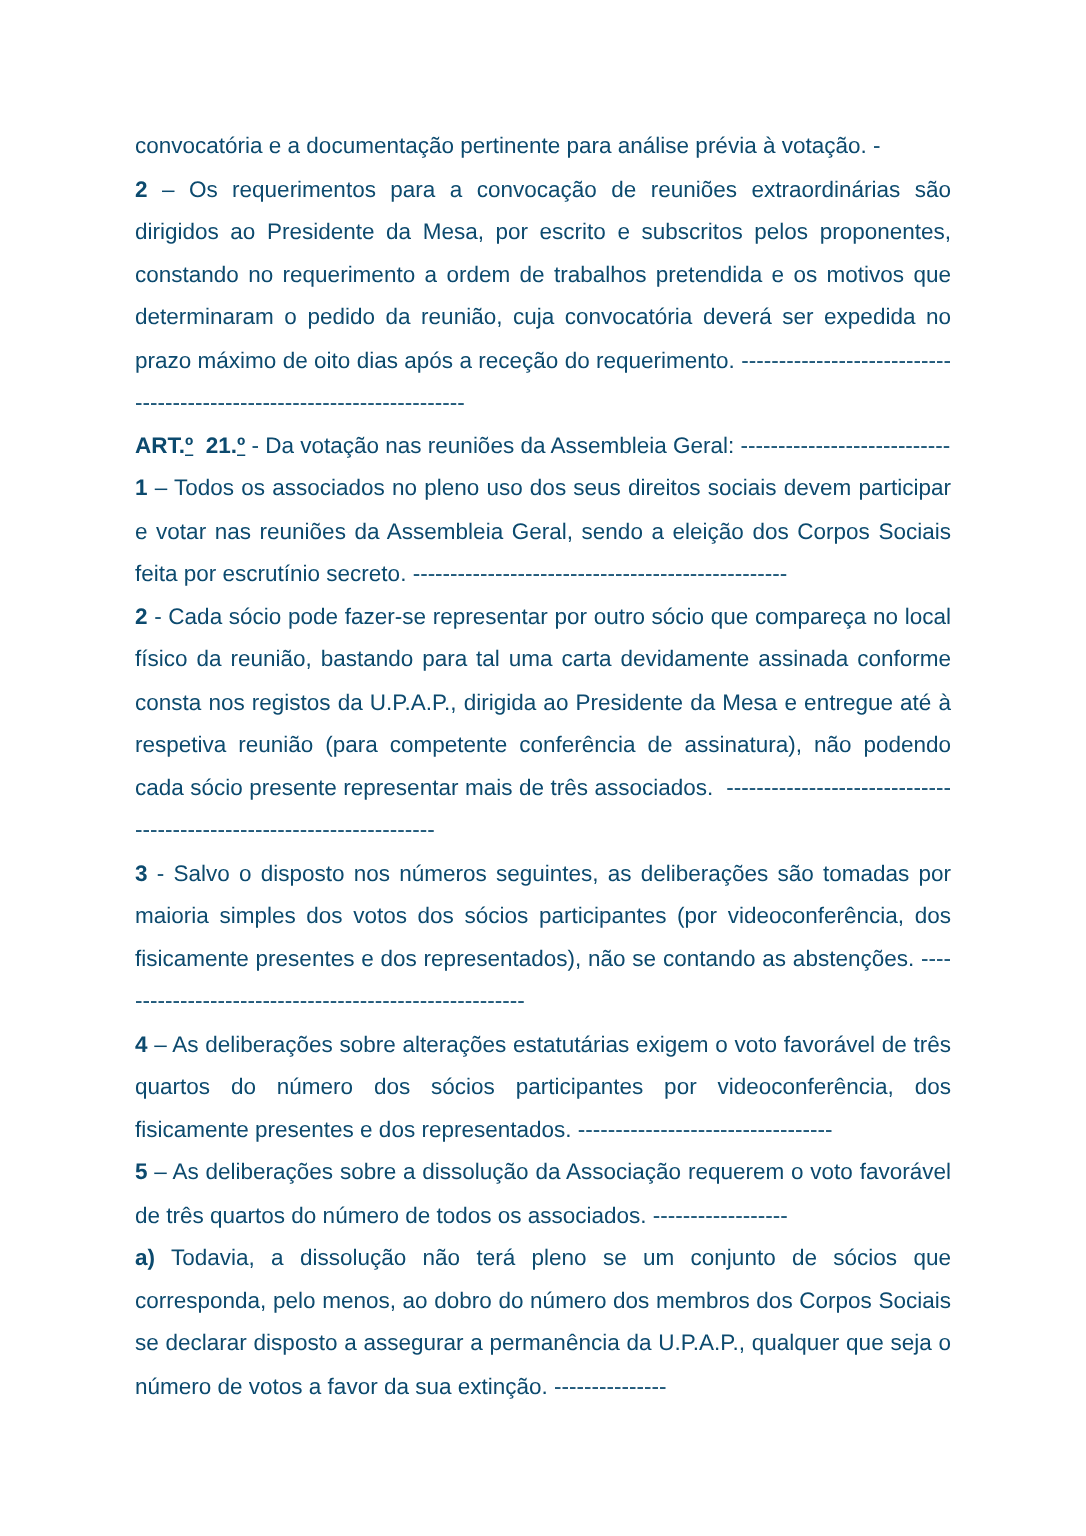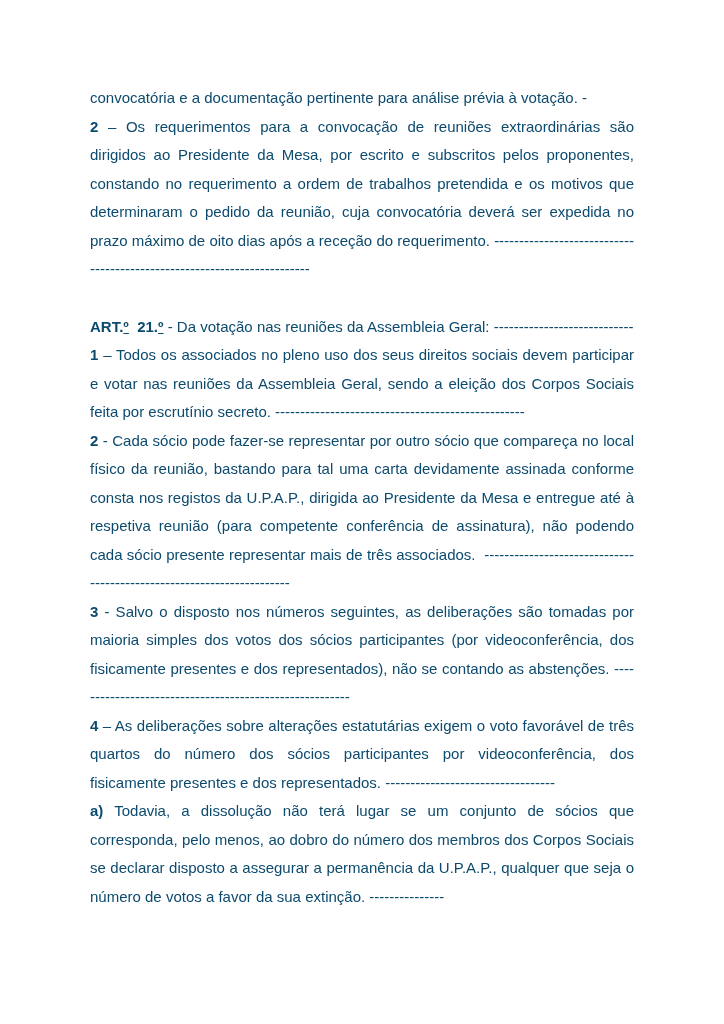--- a/index.html
+++ b/index.html
@@ -22,32 +22,33 @@
     width: 544px;
   }
   p.para {
     margin: 0;
     font-size: 15px;
     line-height: 28.5px;
     text-align: justify;
     word-break: break-word;
     color: #0c4a6e;
   }
-  p.para.gap-small { margin-top: 29px; }
+  p.para.gap-small { }
   span.b { font-weight: bold; }
   span.u { }
   span.ord { text-decoration: underline; }
 </style>
 </head>
 <body>
 
 <div class="page">
   <div class="doc-body">
       <p class="para"><span>convocatória e a documentação pertinente para análise prévia à votação. -</span></p>
       <p class="para"><span class="b">2</span><span> – Os requerimentos para a convocação de reuniões extraordinárias são dirigidos ao Presidente da Mesa, por escrito e subscritos pelos proponentes, constando no requerimento a ordem de trabalhos pretendida e os motivos que determinaram o pedido da reunião, cuja convocatória deverá ser expedida no prazo máximo de oito dias após a receção do requerimento. </span><span>------------------------------------------------------------------------</span></p>
       <p class="para gap-small"><span class="b">ART.<span class="ord">º</span>&nbsp; 21.<span class="ord">º</span></span><span> - Da votação nas reuniões da Assembleia Geral: </span><span>----------------------------</span></p>
       <p class="para"><span class="b">1</span><span> – Todos os associados no pleno uso dos seus direitos sociais devem participar e votar nas reuniões da Assembleia Geral, sendo a eleição dos Corpos Sociais feita por escrutínio secreto. </span><span>--------------------------------------------------</span></p>
       <p class="para"><span class="b">2</span><span> - Cada sócio pode fazer-se representar por outro sócio que compareça no local físico da reunião, bastando para tal uma carta devidamente assinada conforme consta nos registos da U.P.A.P., dirigida ao Presidente da Mesa e entregue até à respetiva reunião (para competente conferência de assinatura), não podendo cada sócio presente representar mais de </span><span class="u">três</span><span> associados.&nbsp; </span><span>----------------------------------------------------------------------</span></p>
       <p class="para"><span class="b">3</span><span> - Salvo o disposto nos números seguintes, as deliberações são tomadas por maioria simples dos votos dos sócios participantes (por videoconferência, dos fisicamente presentes e dos representados), não se contando as abstenções. </span><span>--------------------------------------------------------</span></p>
       <p class="para"><span class="b">4</span><span> – As deliberações sobre alterações estatutárias exigem o voto favorável de três quartos do número dos sócios participantes por videoconferência, dos fisicamente presentes e dos representados. </span><span>----------------------------------</span></p>
-      <p class="para"><span class="b">a)</span><span> Todavia, a dissolução não terá lugar se um conjunto de sócios que corresponda, pelo menos, ao dobro do número dos membros dos Corpos Sociais se declarar disposto a assegurar a permanência da U.P.A.P., qualquer que seja o número de votos a favor da sua extinção. </span><span>---------------</span></p>
+      <p class="para"><span class="b">5</span><span> – As deliberações sobre a dissolução da Associação requerem o voto favorável de três quartos do número de todos os associados. </span><span>------------------</span></p>
+      <p class="para"><span class="b">a)</span><span> Todavia, a dissolução não terá pleno se um conjunto de sócios que corresponda, pelo menos, ao dobro do número dos membros dos Corpos Sociais se declarar disposto a assegurar a permanência da U.P.A.P., qualquer que seja o número de votos a favor da sua extinção. </span><span>---------------</span></p>
     </div>
 </div>
 
 </body></html>

